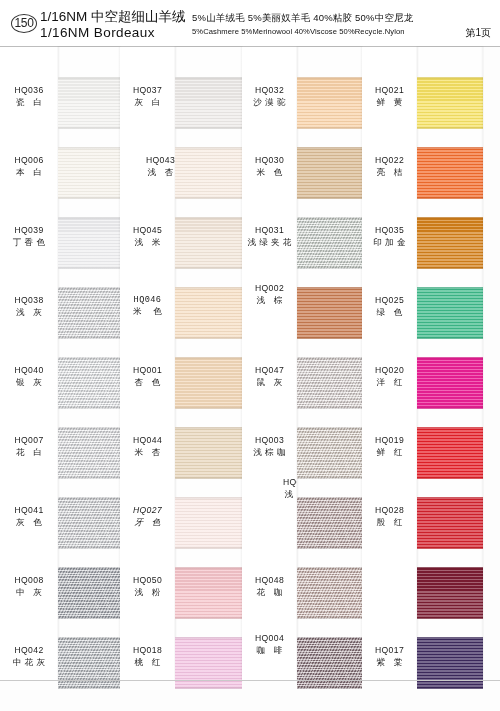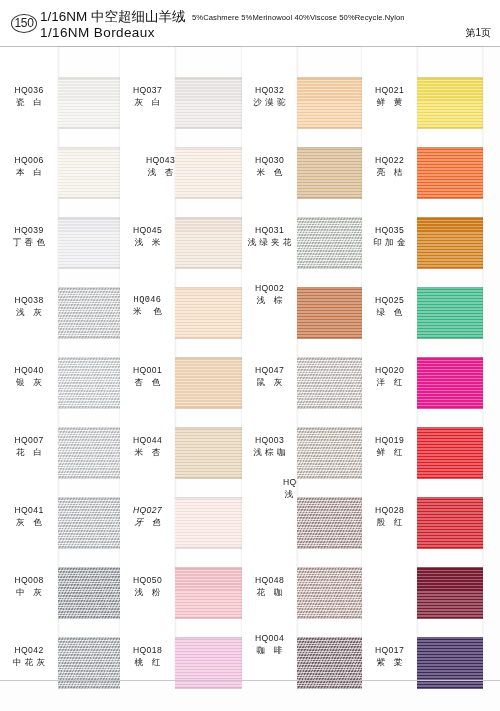--- a/index.html
+++ b/index.html
@@ -140,20 +140,21 @@
 
 <div class="page">
 
   <div class="header">
     <div class="hdr-badge">150</div>
     <div class="hdr-titles">
       <div class="hdr-line1">1/16NM 中空超细山羊绒</div>
       <div class="hdr-line2">1/16NM Bordeaux</div>
     </div>
     <div class="hdr-comp">
+      <div class="comp-cn">5%山羊绒毛 5%美丽奴羊毛 40%粘胶 50%中空尼龙</div>
       <div class="comp-en">5%Cashmere 5%Merinowool 40%Viscose 50%Recycle.Nylon</div>
     </div>
     <div class="hdr-page">第1页</div>
     <div class="hdr-rule"></div>
   </div>
 
   <div class="grid" id="grid">
       <div class="col col-label" style="left: 0px; width: 58px;">
         <div class="cell-label" style="top: 38px;">
           <div class="code">HQ036</div>

